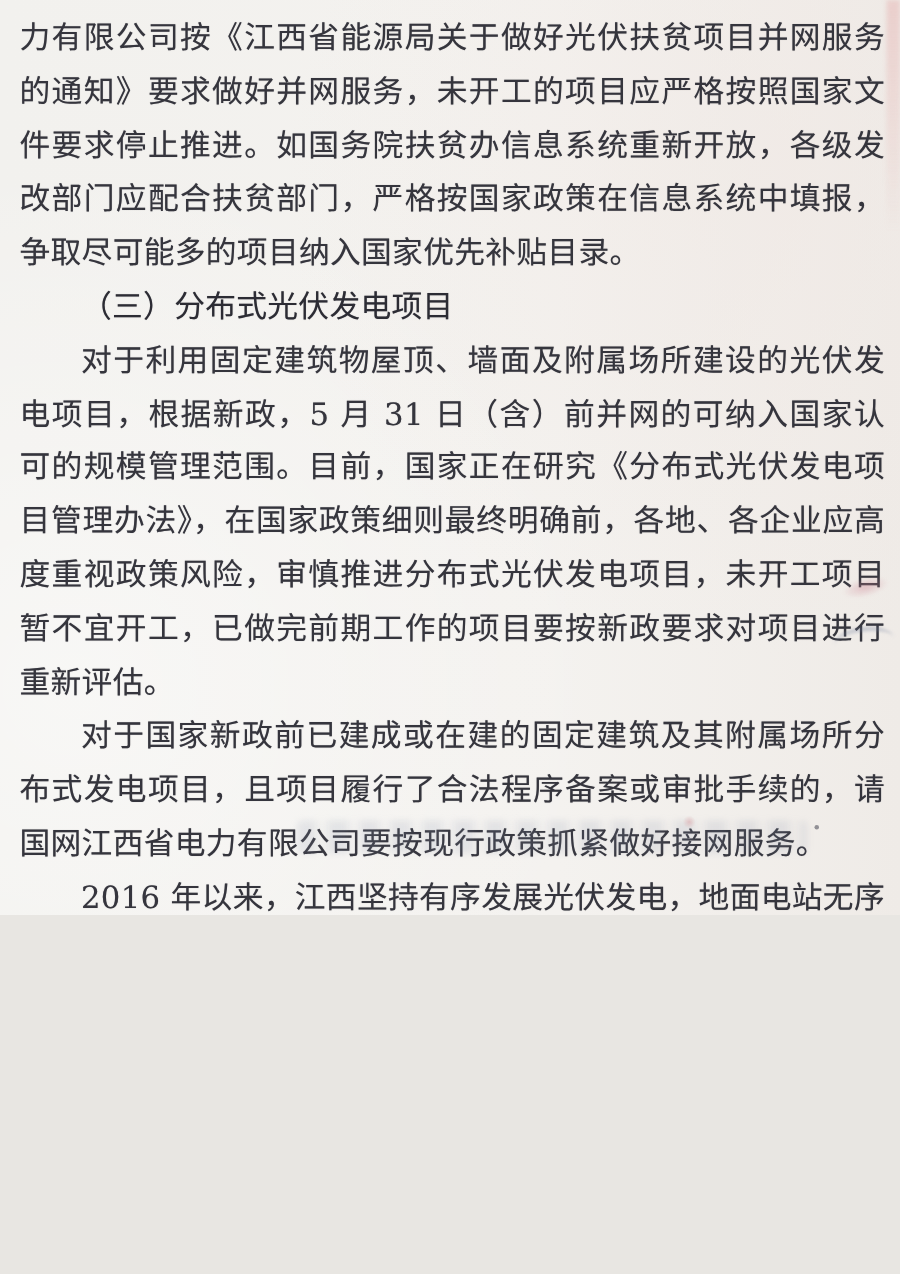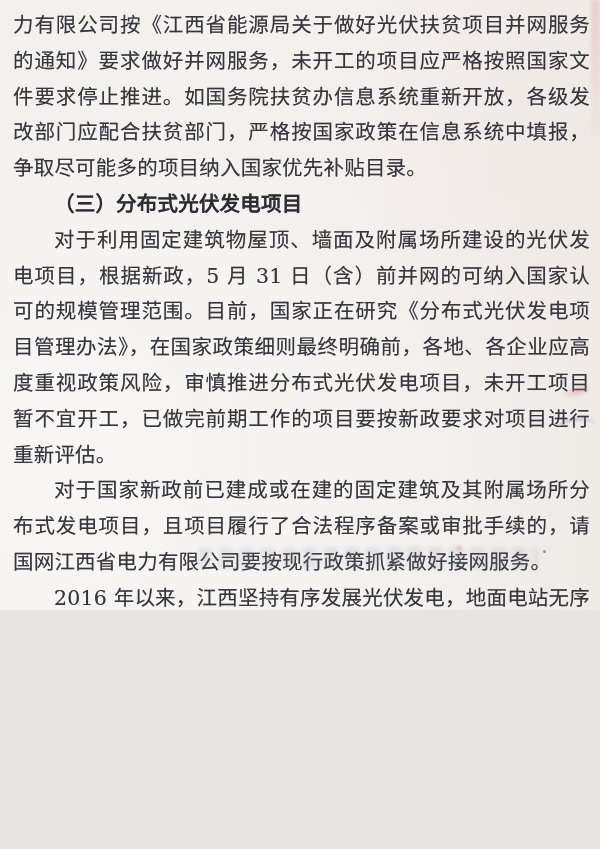--- a/index.html
+++ b/index.html
@@ -33,21 +33,21 @@
   }
   .para {
     margin: 0;
     text-indent: 2em;
     text-shadow: 0 0 0.5px rgba(53,53,61,0.45);
   }
   .para.continued {
     text-indent: 0;
   }
   .para.heading {
-    font-weight: 700;
+    font-weight: 400;
     color: #2c2c34;
   }
   .page-number {
     position: absolute;
     left: 17px;
     top: 800px;
     font-size: 17px;
     letter-spacing: 1.5px;
     color: #3c3c45;
   }

